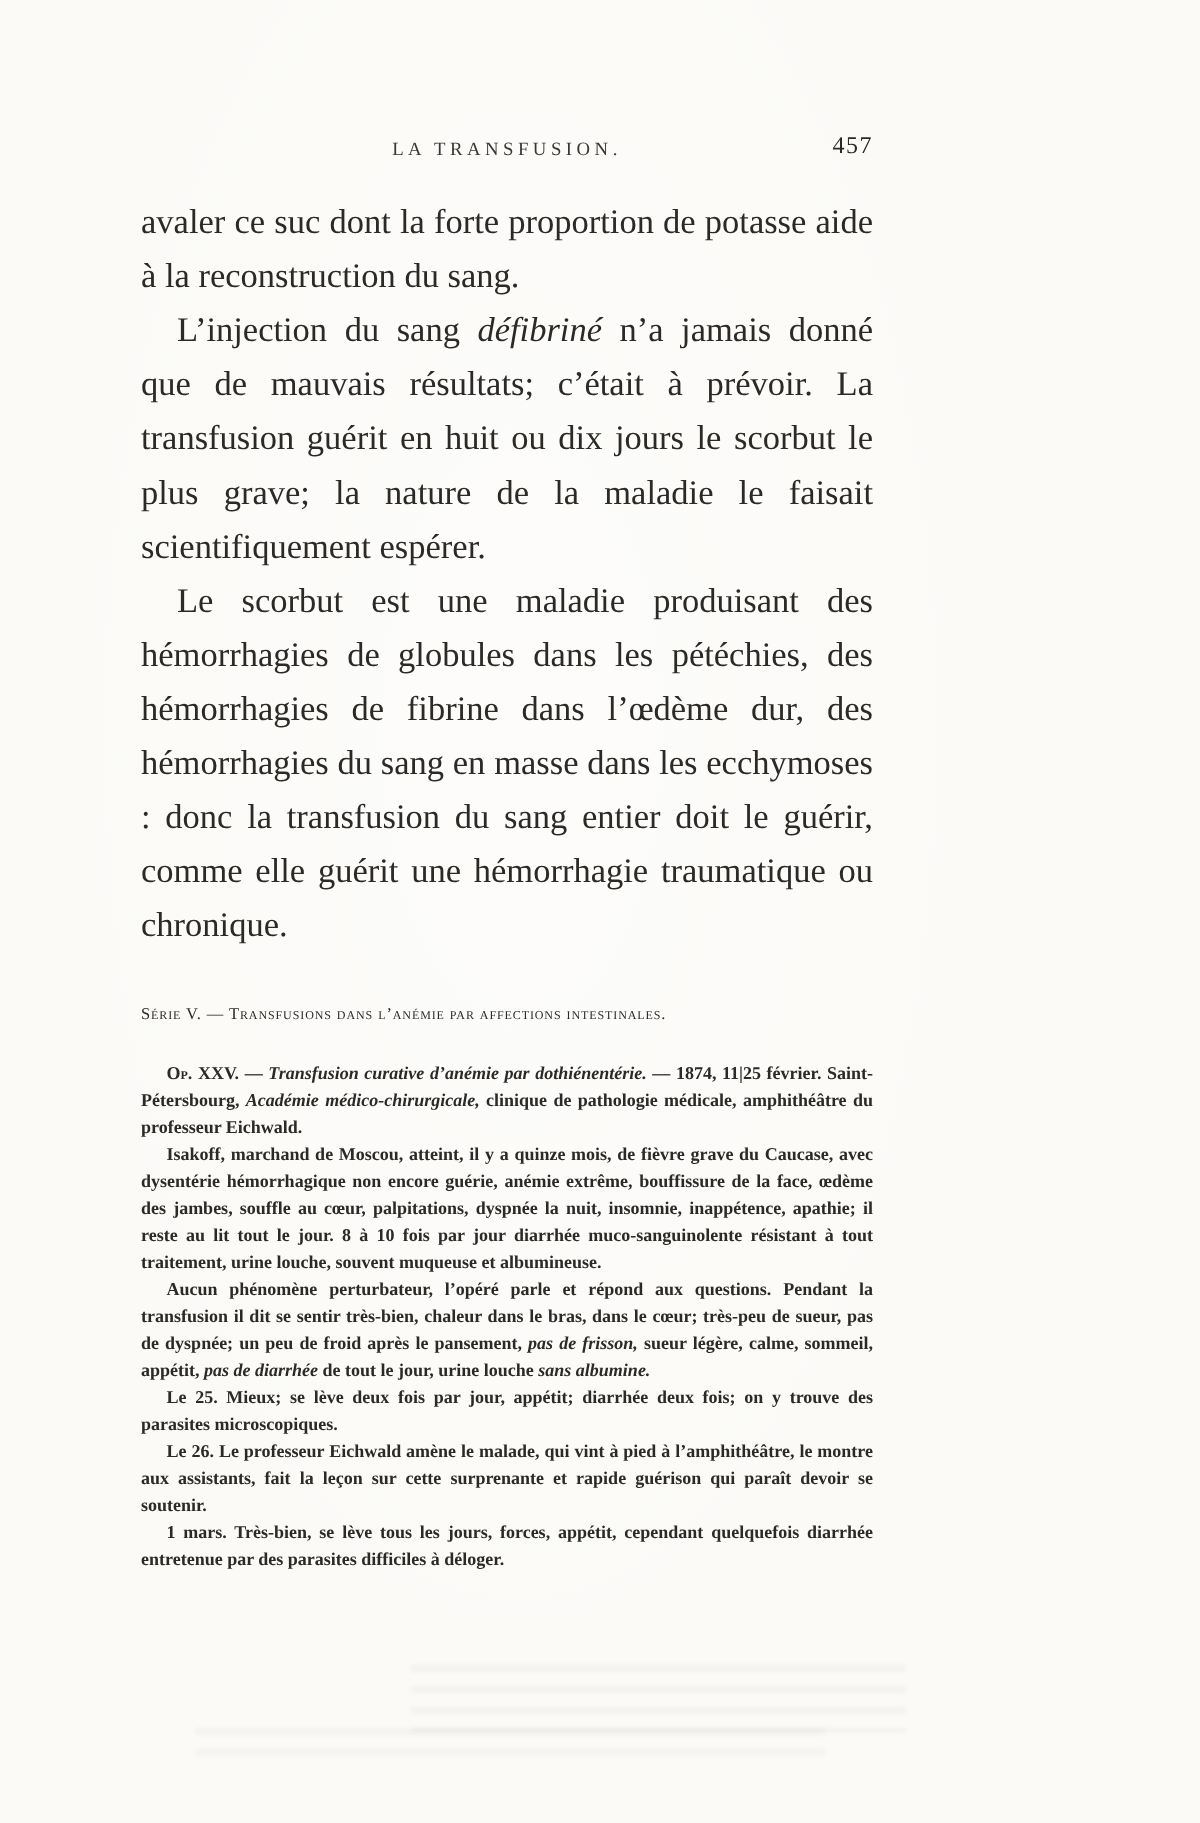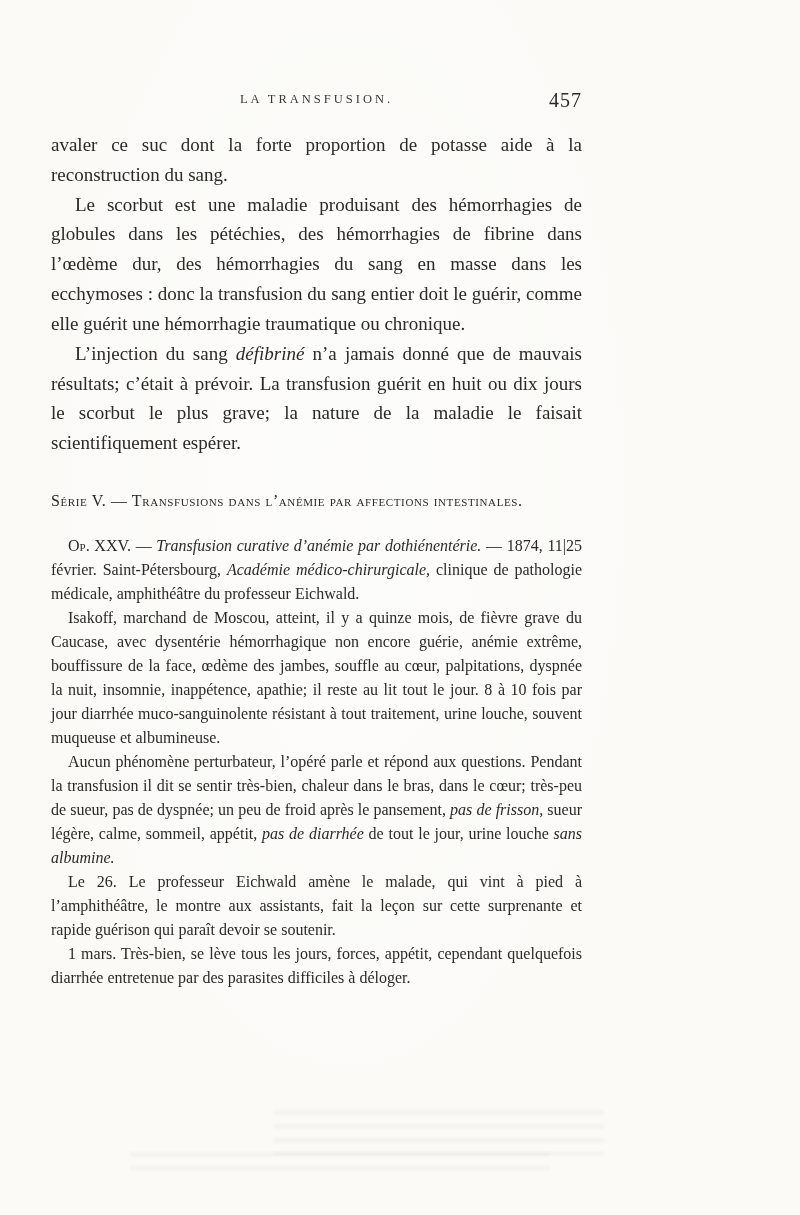--- a/index.html
+++ b/index.html
@@ -15,65 +15,66 @@
     color: var(--ink);
   }
   .page {
     position: relative;
     width: 694px;
     height: 1215px;
     background:
       radial-gradient(ellipse at 50% 40%, rgba(255,255,255,0.5) 0%, rgba(0,0,0,0.0) 70%),
       var(--paper);
     overflow: hidden;
-    padding: 92px 112px 0 51px;
+    padding: 92px 112px 0 94px;
   }
   .header {
     position: relative;
     height: 22px;
     margin-bottom: 16px;
   }
   .running-title {
     display: block;
     text-align: center;
     font-size: 12.5px;
     letter-spacing: 3px;
     color: var(--ink-soft);
   }
   .page-number {
     position: absolute;
     right: 0;
     top: -3px;
-    font-size: 20px;
+    font-size: 16px;
     letter-spacing: 1px;
     color: var(--ink);
   }
   .body-text {}
   p.paragraph {
-    font-size: 19px;
+    font-size: 23px;
     line-height: 1.57;
     text-align: justify;
     text-indent: 24px;
     color: var(--ink);
   }
   p.paragraph.no-indent { text-indent: 0; }
   p.section-heading {
     font-variant: small-caps;
-    font-size: 16px;
+    font-size: 11px;
     letter-spacing: 0.6px;
     margin: 34px 0 24px 0;
     text-align: justify;
     color: var(--ink);
   }
   p.case {
-    font-size: 16px;
+    font-size: 12px;
     line-height: 1.5;
     text-align: justify;
     text-indent: 17px;
     color: var(--ink);
+    font-weight: bold;
   }
   .italic { font-style: italic; }
   .smallcaps { font-variant: small-caps; }
   
   .ghost {
     position: absolute;
     pointer-events: none;
     opacity: 0.06;
     filter: blur(1.5px);
     background: repeating-linear-gradient(
@@ -91,25 +92,26 @@
 <body>
 
 <div class="page">
   <div class="header">
     <span class="running-title">LA TRANSFUSION.</span>
     <span class="page-number">457</span>
   </div>
 
   <div class="body-text">
       <p class="paragraph no-indent"><span>avaler ce suc dont la forte proportion de potasse aide à la reconstruction du sang.</span></p>
+      <p class="paragraph"><span>L’injection du sang </span><span class="italic">défibriné</span><span> n’a jamais donné que de mauvais résultats; c’était à prévoir. La transfusion guérit en huit ou dix jours le scorbut le plus grave; la nature de la maladie le faisait scientifiquement espérer.</span></p>
       <p class="paragraph"><span>Le scorbut est une maladie produisant des hémorrhagies de globules dans les pétéchies, des hémorrhagies de fibrine dans l’œdème dur, des hémorrhagies du sang en masse dans les ecchymoses : donc la transfusion du sang entier doit le guérir, comme elle guérit une hémorrhagie traumatique ou chronique.</span></p>
-      <p class="paragraph"><span>L’injection du sang </span><span class="italic">défibriné</span><span> n’a jamais donné que de mauvais résultats; c’était à prévoir. La transfusion guérit en huit ou dix jours le scorbut le plus grave; la nature de la maladie le faisait scientifiquement espérer.</span></p>
       <p class="section-heading"><span>Série V. — Transfusions dans l’anémie par affections intestinales.</span></p>
       <p class="case"><span class="smallcaps">Op. XXV. — </span><span class="italic">Transfusion curative d’anémie par dothiénentérie.</span><span> — 1874, 11|25 février. Saint-Pétersbourg, </span><span class="italic">Académie médico-chirurgicale,</span><span> clinique de pathologie médicale, amphithéâtre du professeur Eichwald.</span></p>
       <p class="case"><span>Isakoff, marchand de Moscou, atteint, il y a quinze mois, de fièvre grave du Caucase, avec dysentérie hémorrhagique non encore guérie, anémie extrême, bouffissure de la face, œdème des jambes, souffle au cœur, palpitations, dyspnée la nuit, insomnie, inappétence, apathie; il reste au lit tout le jour. 8 à 10 fois par jour diarrhée muco-sanguinolente résistant à tout traitement, urine louche, souvent muqueuse et albumineuse.</span></p>
       <p class="case"><span>Aucun phénomène perturbateur, l’opéré parle et répond aux questions. Pendant la transfusion il dit se sentir très-bien, chaleur dans le bras, dans le cœur; très-peu de sueur, pas de dyspnée; un peu de froid après le pansement, </span><span class="italic">pas de frisson,</span><span> sueur légère, calme, sommeil, appétit, </span><span class="italic">pas de diarrhée</span><span> de tout le jour, urine louche </span><span class="italic">sans albumine.</span></p>
+      <p class="case"><span>Le 25. Mieux; se lève deux fois par jour, appétit; diarrhée deux fois; on y trouve des parasites microscopiques.</span></p>
       <p class="case"><span>Le 26. Le professeur Eichwald amène le malade, qui vint à pied à l’amphithéâtre, le montre aux assistants, fait la leçon sur cette surprenante et rapide guérison qui paraît devoir se soutenir.</span></p>
       <p class="case"><span>1 mars. Très-bien, se lève tous les jours, forces, appétit, cependant quelquefois diarrhée entretenue par des parasites difficiles à déloger.</span></p>
     </div>
 
   <div class="ghost ghost-a"></div>
   <div class="ghost ghost-b"></div>
 </div>
 
 </body></html>

